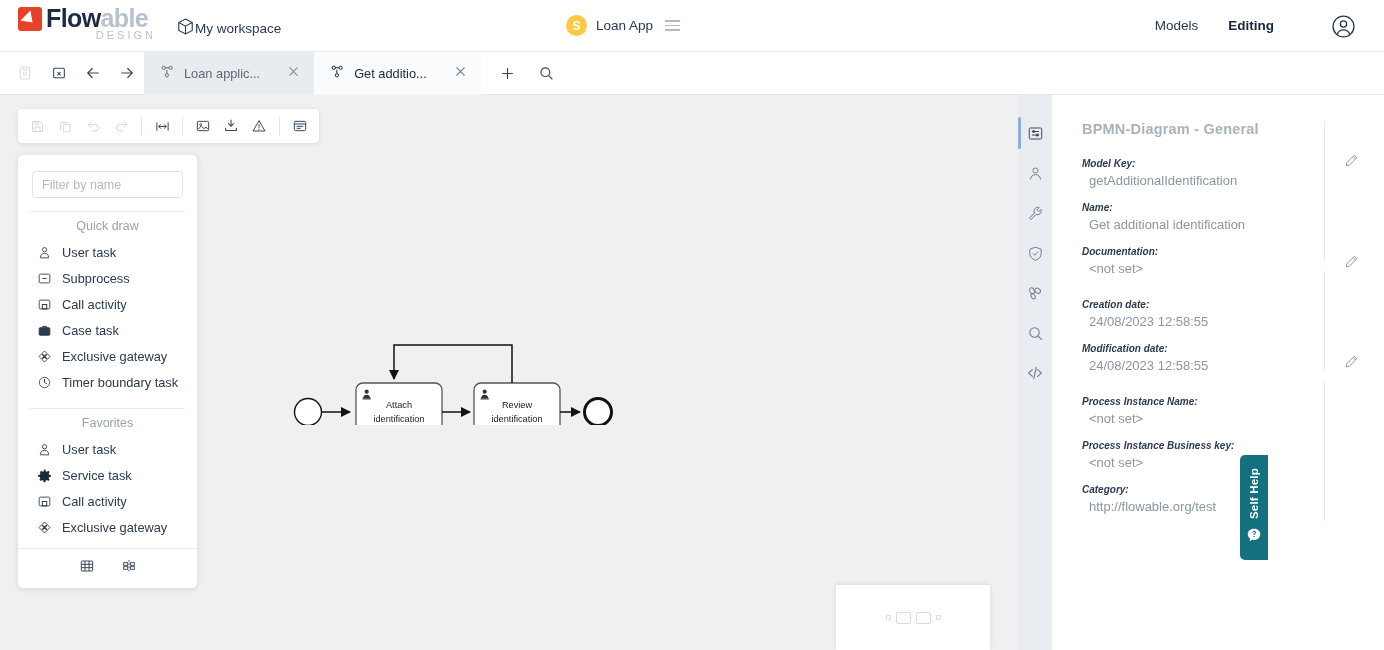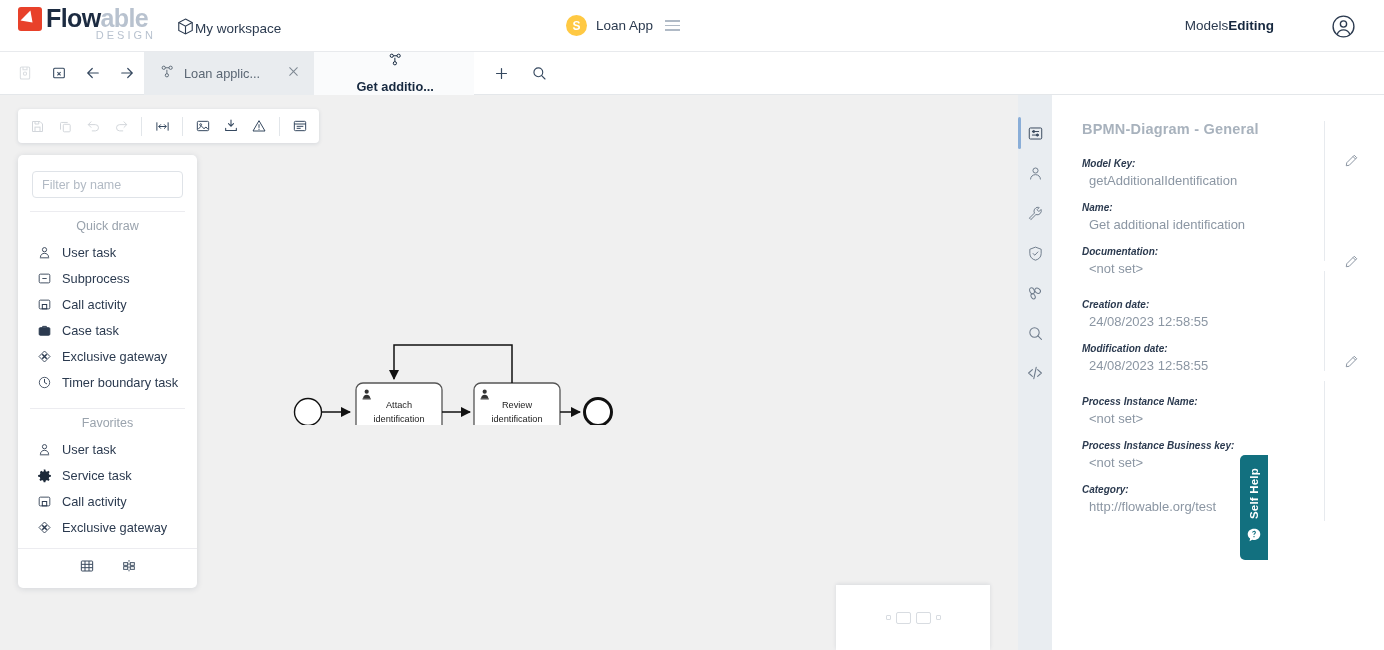--- a/index.html
+++ b/index.html
@@ -36,35 +36,35 @@
   .workspace { position:absolute; left:176px; top:17px; display:flex; align-items:center; cursor:pointer;}
   .workspace-label { font-size:13.5px; color:#2b3a4f; }
 
   .app-chip { position:absolute; left:566px; top:15px; display:flex; align-items:center; gap:9px; }
   .app-badge{ width:21px;height:21px;border-radius:50%;background:#ffc943;
               color:#fff;font-size:12px;display:flex;align-items:center;justify-content:center;font-weight:600;}
   .app-name{font-size:13.5px;color:#2b3a4f;}
   .burger{display:flex;flex-direction:column;gap:3px;cursor:pointer;margin-left:3px;}
   .burger i{display:block;width:15px;height:1.6px;background:#b0bac6;}
 
-  .header-links{position:absolute; right:110px; top:18px; display:flex; align-items:center;}
+  .header-links{position:absolute; right:110px; top:18px; display:flex; gap:30px; align-items:center;}
   .hlink{font-size:13.5px;color:#2b3a4f;cursor:pointer;}
   .hlink.active{font-weight:bold;color:#16283f;}
   .avatar{position:absolute; right:28px; top:14px; cursor:pointer;}
 
   
   .tabbar{position:absolute; left:0; top:52px; width:1384px; height:43px;
           background:#fff; display:flex; align-items:center; border-bottom:1px solid #e4e7ea;}
   .tb-icons{display:flex; align-items:center; gap:0; padding-left:8px;}
   .tb-btn{width:34px;height:34px;display:flex;align-items:center;justify-content:center;cursor:pointer;}
   .tb-btn.dis{opacity:.32; cursor:default;}
   .tab{height:43px; display:flex;align-items:center; gap:9px; padding:0 14px 0 16px;
        font-size:12.8px; color:#5b6774; cursor:pointer; min-width:160px;}
   .tab.inactive{background:#e9ecef;}
-  .tab.active{background:#fafbfc; color:#16283f; font-weight:bold;flex-direction:column;}
+  .tab.active{background:#fafbfc; color:#16283f; font-weight:normal;}
   .tab .x{margin-left:auto; padding-left:18px; opacity:.75;}
   .tabbar-tools{display:flex;align-items:center;gap:4px;padding-left:10px;}
 
   
   .canvas{position:absolute; left:0; top:95px; width:1018px; height:555px; background:#f0f0f0; overflow:hidden;}
 
   .edit-toolbar{
     position:absolute; left:18px; top:14px; height:34px; background:#fff;
     border-radius:4px; box-shadow:0 1px 4px rgba(20,40,70,.12);
     display:flex; align-items:center; padding:0 6px; gap:2px;

